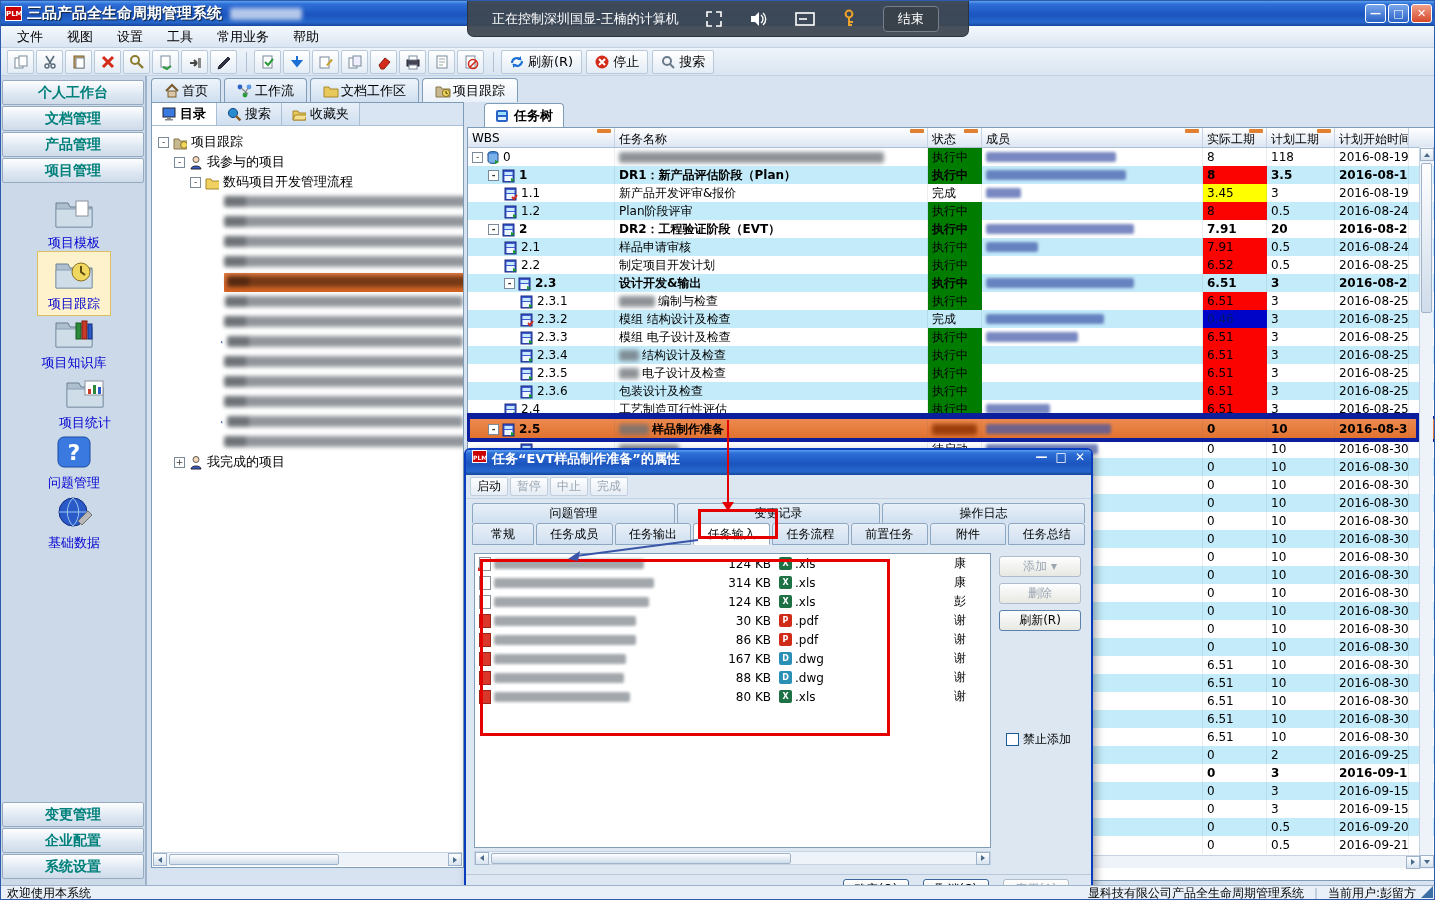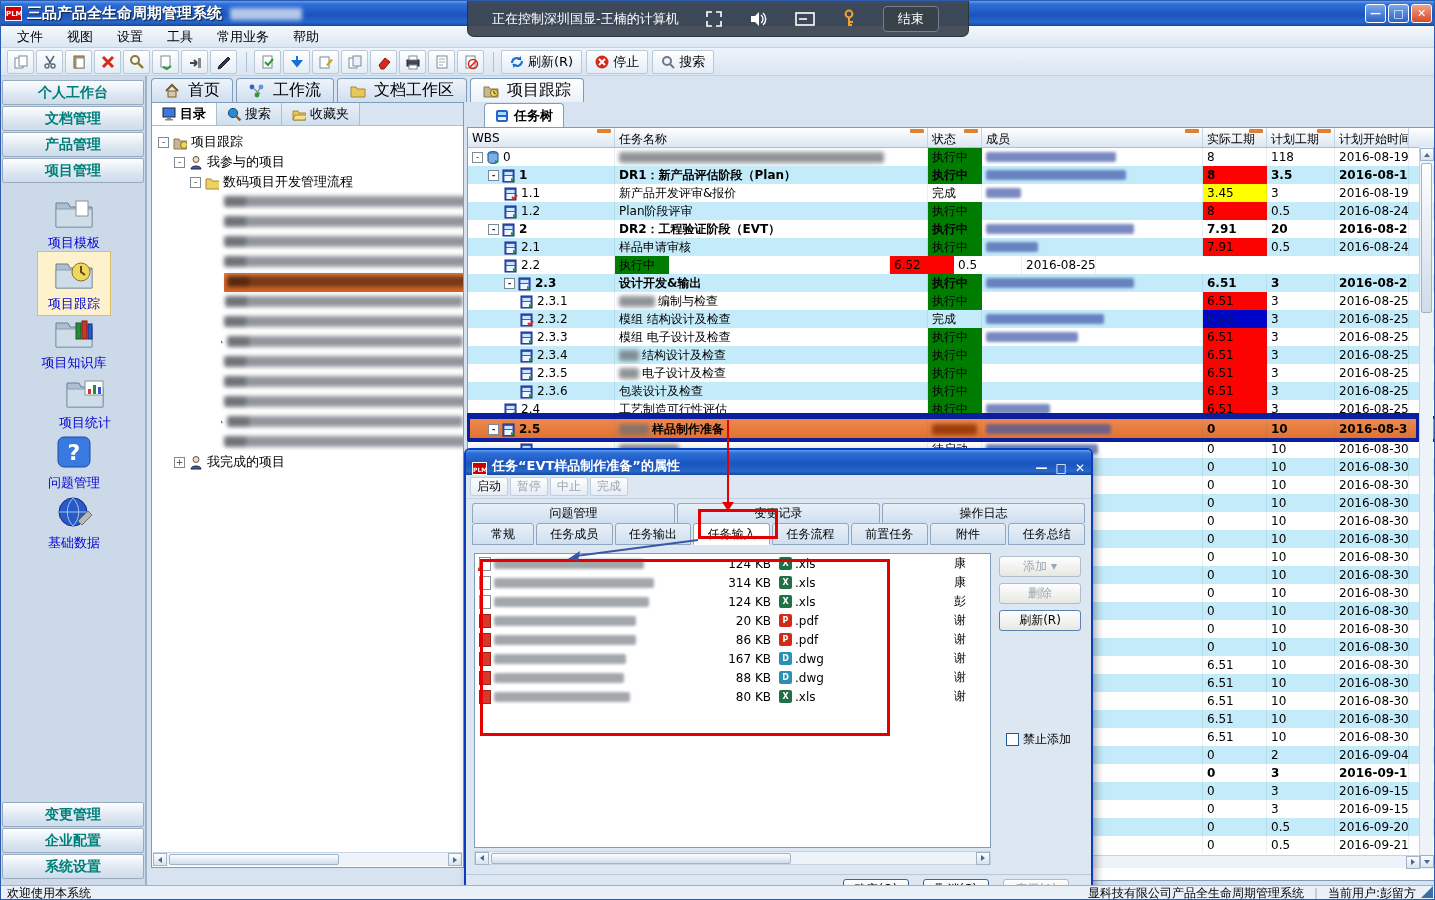--- a/index.html
+++ b/index.html
@@ -33,21 +33,21 @@
 .module .mlabel{color:#0000d0;font-size:13px;margin-top:2px}
 .module.selected .inner{background:#fdf2cc;border:1px solid #ddbf63}
 .module .inner{display:inline-block;padding:4px 10px 2px 10px}
 #sidebottom{position:absolute;left:0;bottom:6px;width:146px}
 
 #statusbar{left:0;top:884px;width:1435px;height:16px;background:#e9f0f8;border-top:1px solid #9db2c8;font-size:12px;display:flex;align-items:center;padding:0 6px;z-index:45}
 #statusbar .right{margin-left:auto;display:flex;gap:10px;align-items:center;padding-right:14px}
 #grip{position:absolute;right:1px;bottom:1px;width:0;height:0;border-left:12px solid transparent;border-bottom:12px solid #3a6ea5;z-index:46}
 
 #maintabs{left:150px;top:77px;width:1283px;height:24px;display:flex;gap:3px}
-.mtab{height:24px;padding:0 12px;border:1px solid #7f9db9;border-bottom:none;border-radius:4px 4px 0 0;background:linear-gradient(#eef4fb,#cfdff0);display:flex;align-items:center;gap:8px;font-size:16px}
+.mtab{height:24px;padding:0 12px;border:1px solid #7f9db9;border-bottom:none;border-radius:4px 4px 0 0;background:linear-gradient(#eef4fb,#cfdff0);display:flex;align-items:center;gap:2px;font-size:13px}
 .mtab.active{background:linear-gradient(#ffffff,#eaf1f9)}
 
 #treepanel{left:150px;top:101px;width:313px;height:766px;background:#fff;border:1px solid #7f9db9}
 #treetabs{display:flex;height:23px;background:#d9e5f2;border-bottom:1px solid #aabfd4}
 .ttab{padding:0 10px;display:flex;align-items:center;gap:4px;border-right:1px solid #aabfd4;background:linear-gradient(#e8f0f8,#cfdff0);font-size:13px}
 .ttab.active{background:#fff;font-weight:bold}
 #tree{position:relative;padding:6px 0 0 6px;height:728px;overflow:hidden}
 .trow2{height:20px;display:flex;align-items:center;gap:4px;font-size:13px;white-space:nowrap}
 .expbox{width:11px;height:11px;border:1px solid #7a8a99;background:#fff;font-size:9px;line-height:9px;text-align:center;color:#333;flex:0 0 11px}
 .treeblob{height:11px;border-radius:2px;filter:blur(2px);background:linear-gradient(90deg,#4b5157 0 22px,#767c83 22px 100%);opacity:.8}
@@ -78,21 +78,21 @@
 .cell-blue{background:#0003c8;color:#001a6e}
 .memblob{height:10px;border-radius:2px;background:#4157a8;opacity:.7;filter:blur(1.5px)}
 .nameblob{height:11px;border-radius:2px;background:#6a7076;opacity:.75;filter:blur(2px)}
 .trow.selrow{height:22px;background:linear-gradient(#ed8a50,#e0702c);font-weight:bold;outline:3px solid #0b1f9c;outline-offset:-1px;z-index:3;position:relative}
 .statblob{height:11px;width:52px;border-radius:2px;background:#8a2f00;opacity:.8;filter:blur(2px)}
 #vscroll{position:absolute;right:1px;top:146px;width:14px;height:722px;background:#eef3f9;border-left:1px solid #c5d3e2;z-index:4}
 #vthumb{position:absolute;left:1px;top:16px;width:11px;height:150px}
 #hstrip{position:absolute;left:467px;top:854px;width:952px;height:13px;background:#eef3f9;border-top:1px solid #c5d3e2;display:flex;align-items:center;z-index:4}
 
 #dialog{left:463px;top:447px;width:629px;height:453px;background:#dde7f2;border:2px solid #0a3cc0;border-radius:6px 6px 0 0;z-index:40;box-shadow:3px 3px 8px rgba(0,0,0,.35)}
-#dlgtitle{height:25px;background:linear-gradient(180deg,#5ba2ee 0%,#2f6fd8 12%,#1b54be 55%,#2667cc 85%,#16479e 100%);border-radius:4px 4px 0 0;display:flex;align-items:flex-end;padding:0 6px;color:#fff;font-weight:bold;font-size:13px;gap:5px}
+#dlgtitle{height:25px;background:linear-gradient(180deg,#5ba2ee 0%,#2f6fd8 12%,#1b54be 55%,#2667cc 85%,#16479e 100%);border-radius:4px 4px 0 0;display:flex;align-items:flex-start;padding:0 6px;color:#fff;font-weight:bold;font-size:13px;gap:5px}
 #dlgtitle .plm{width:15px;height:13px;background:#c00;color:#fff;font-size:6px;font-weight:bold;text-align:center;line-height:13px;border:1px solid #fff}
 #dlgtitle .ctrls{margin-left:auto;display:flex;gap:8px;font-size:12px}
 #dlgtoolbar{height:24px;display:flex;align-items:center;padding:2px 4px;border-bottom:1px solid #c2d2e2;gap:2px}
 .dtb{height:19px;padding:0 6px;border:1px solid #c0cedd;border-radius:2px;background:linear-gradient(#fdfeff,#e6edf5);font-size:12px;display:flex;align-items:center}
 .dtb.disabled{color:#9aa6b2}
 #dlgtabs1{display:flex;height:20px;margin:4px 6px 0 6px;gap:2px}
 .dtab1{flex:1;border:1px solid #8fa8c2;border-bottom:none;border-radius:3px 3px 0 0;background:linear-gradient(#e8f0f8,#cfdff0);text-align:center;line-height:19px;font-size:12px}
 #dlgtabs2{display:flex;height:22px;margin:0 6px;gap:2px}
 .dtab2{flex:1;border:1px solid #8fa8c2;border-radius:3px 3px 0 0;background:linear-gradient(#e8f0f8,#cfdff0);text-align:center;line-height:20px;font-size:12px;position:relative}
 .dtab2.active{background:#fff;border-bottom:1px solid #fff;z-index:2}
@@ -787,20 +787,23 @@
       <div class="trow">
         <span class="tcell" style="flex: 0 0 147px; padding-left: 36px;">
           <svg width="14" height="15" viewBox="0 0 14 15">
             <rect x="1" y="2" width="11" height="12" fill="#3a5ad0" stroke="#1a2a80"></rect>
             <rect x="2.5" y="4" width="8" height="3" fill="#c8e8ff"></rect>
             <rect x="2.5" y="8" width="8" height="5" fill="#eef6ff"></rect>
             <path d="M9 10l4 2-4 2z" fill="#1a9a2a"></path>
           </svg>
           <span>2.2</span>
         </span>
+        <span class="tcell" style="flex: 0 0 313px;">
+          <span>制定项目开发计划</span>
+        </span>
         <span class="tcell st-green" style="flex: 0 0 54px;">
           <span>执行中</span>
         </span>
         <span class="tcell" style="flex: 0 0 221px;"></span>
         <span class="tcell cell-red" style="flex: 0 0 64px;">
           <span>6.52</span>
         </span>
         <span class="tcell" style="flex: 0 0 68px;">
           <span>0.5</span>
         </span>
@@ -1375,21 +1378,21 @@
         <span class="tcell" style="flex: 0 0 221px;">
           <span class="memblob" style="width: 88px;"></span>
         </span>
         <span class="tcell" style="flex: 0 0 64px;">
           <span>0</span>
         </span>
         <span class="tcell" style="flex: 0 0 68px;">
           <span>2</span>
         </span>
         <span class="tcell" style="flex: 0 0 74px;">
-          <span>2016-09-04</span>
+          <span>2016-09-25</span>
         </span>
       </div>
       <div class="trow bold">
         <span class="tcell" style="flex: 0 0 147px; padding-left: 4px;"></span>
         <span class="tcell" style="flex: 0 0 313px;"></span>
         <span class="tcell" style="flex: 0 0 54px;"></span>
         <span class="tcell" style="flex: 0 0 221px;">
           <span class="memblob" style="width: 56px;"></span>
         </span>
         <span class="tcell" style="flex: 0 0 64px;">
@@ -1568,21 +1571,21 @@
           <span class="fc" style="flex: 0 0 42px;">
             <span>彭</span>
           </span>
         </div>
         <div class="frow">
           <span class="fc" style="flex: 0 0 215px;">
             <span class="docicon red"></span>
             <span class="fileblob" style="width: 142px;"></span>
           </span>
           <span class="fc" style="flex: 0 0 85px; justify-content: flex-end;">
-            <span>20 KB</span>
+            <span>30 KB</span>
           </span>
           <span class="fc" style="flex: 0 0 90px;">
             <span class="ticon pdf">P</span>
             <span>.pdf</span>
           </span>
           <span class="fc" style="flex: 0 0 85px;"></span>
           <span class="fc" style="flex: 0 0 42px;">
             <span>谢</span>
           </span>
         </div>

